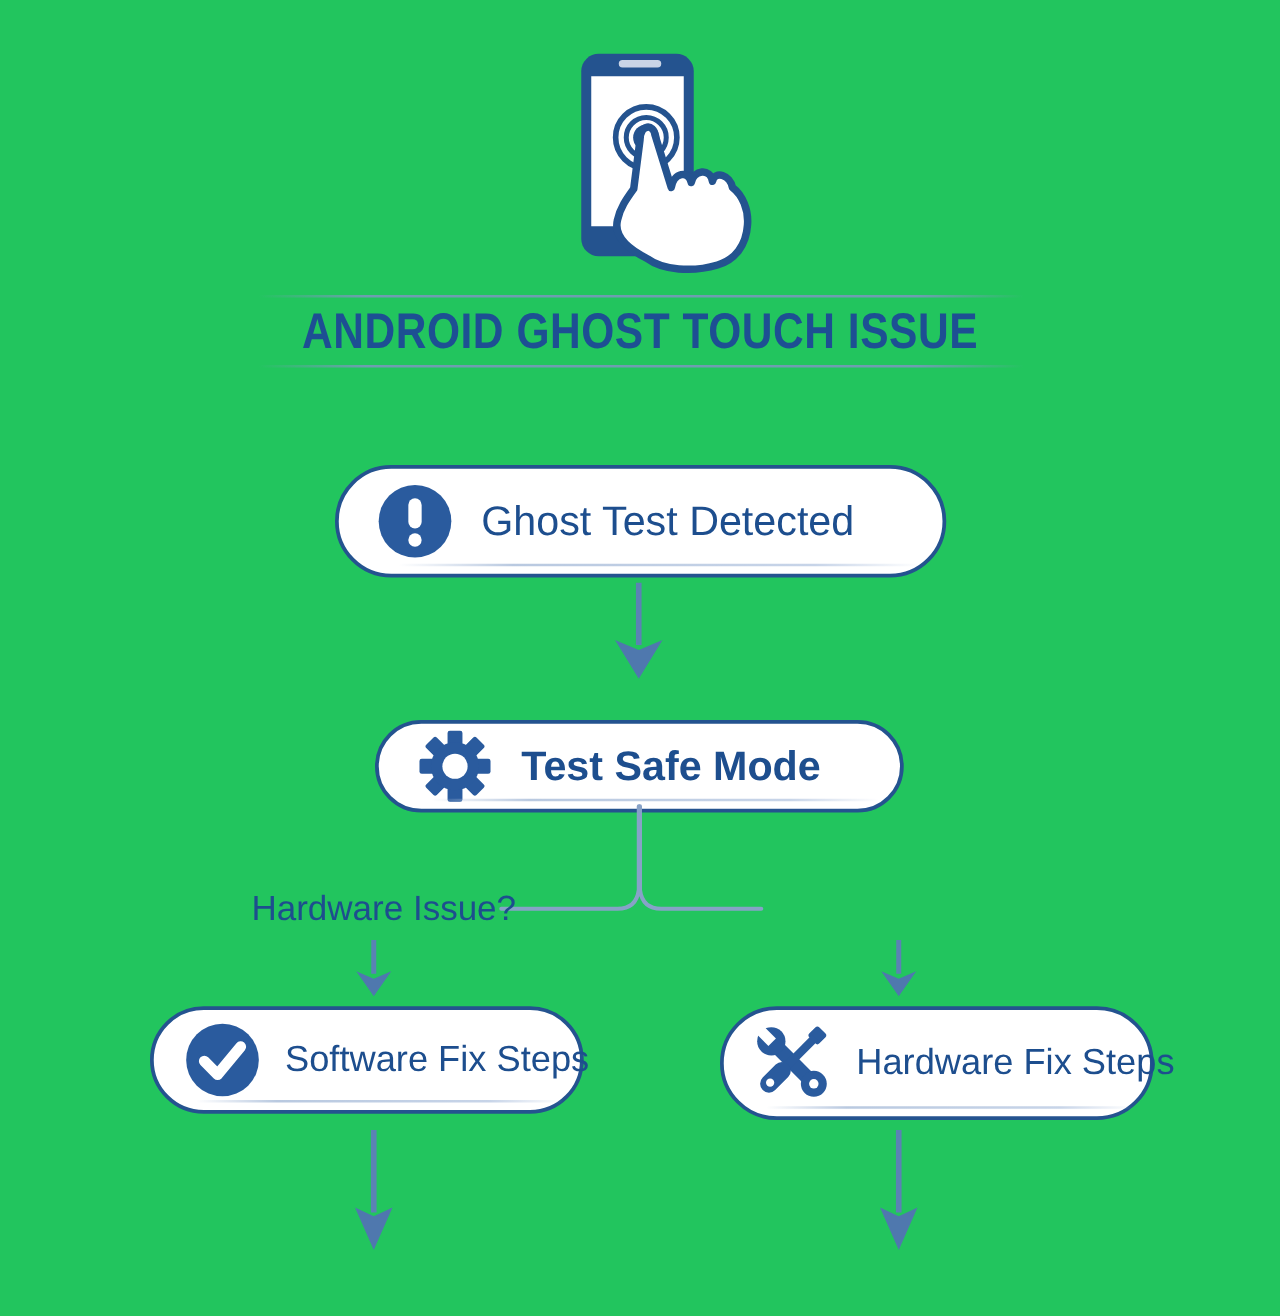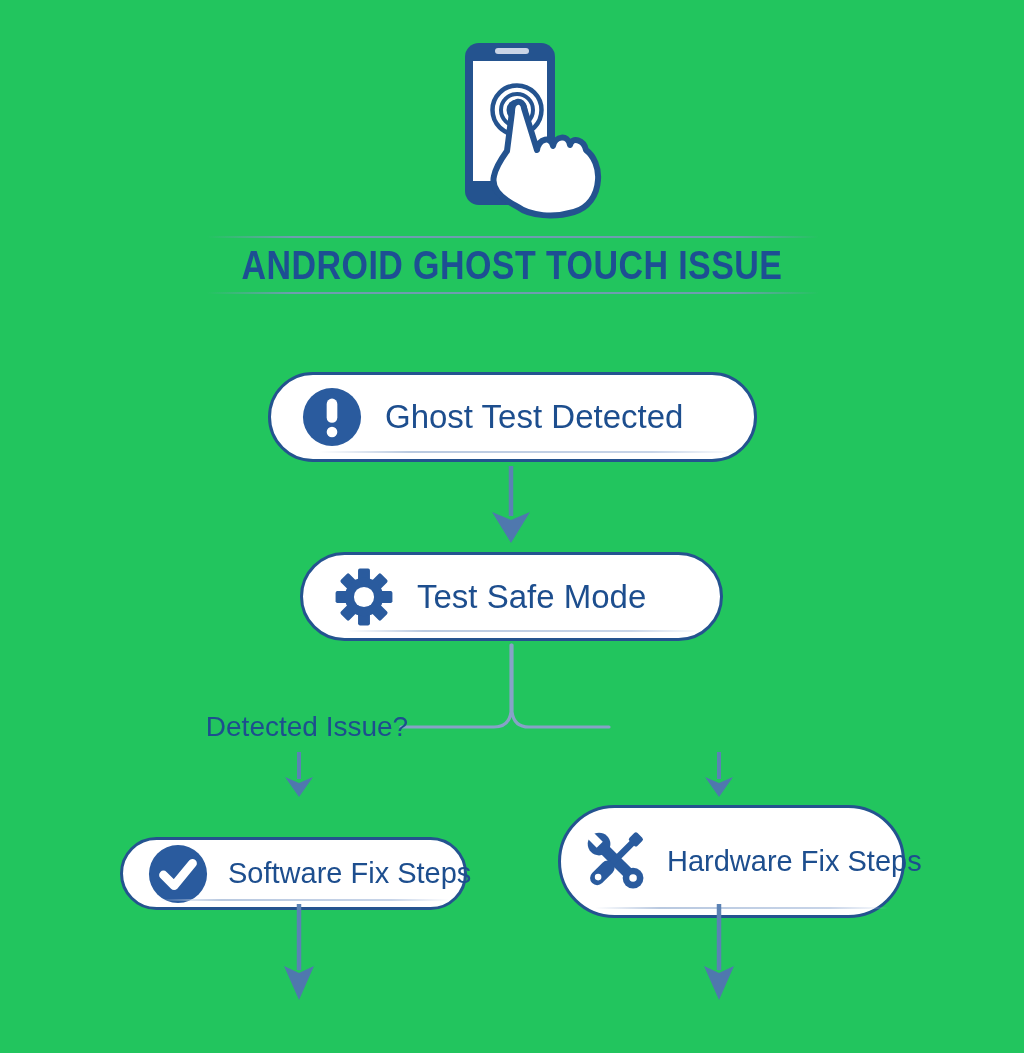--- a/index.html
+++ b/index.html
@@ -26,25 +26,25 @@
     position:absolute;box-sizing:border-box;display:flex;align-items:center;
     background:#fff;border:3.5px solid #24538f;border-radius:60px;
   }
   .node::after{
     content:"";position:absolute;left:10%;right:4%;bottom:6px;height:2.5px;border-radius:2px;
     background:linear-gradient(90deg,rgba(185,201,224,0),#b9c9e0 22%,#c7d4e8 80%,rgba(199,212,232,0));
   }
   .node .label{color:#1d4e8e;white-space:nowrap;}
   .node-detect{left:268px;top:372px;width:489px;height:90px;padding-left:30px;}
   .node-detect .label{font-size:33px;margin-left:22px;}
-  .node-safemode{left:300px;top:552px;width:423px;height:89px;padding-left:28px;}
+  .node-safemode{left:300px;top:576px;width:423px;height:74px;padding-left:28px;font-weight:bold;}
   .node-safemode .label{font-size:33px;margin-left:20px;}
-  .node-software{left:120px;top:805px;width:347px;height:73px;padding-left:24px;margin-top:32px;}
+  .node-software{left:120px;top:805px;width:347px;height:86px;padding-left:24px;}
   .node-software .label{font-size:29px;margin-left:19px;}
-  .node-hardware{left:558px;top:805px;width:347px;height:113px;padding-left:22px;text-align:center;}
+  .node-hardware{left:576px;top:805px;width:347px;height:91px;padding-left:22px;text-align:center;}
   .node-hardware .label{font-size:29px;margin-left:16px;}
   .node .icon{flex:none;display:block;}
   
   .branch-label{
     position:absolute;transform:translate(-50%,-50%);
     font-size:28px;color:#1d4e8e;white-space:nowrap;
   }
   .branch-label.left{left:307px;top:727px;}
   .branch-label.right{left:718px;top:727px;}
   
@@ -110,21 +110,21 @@
       </g>
       <circle cx="36" cy="36" r="11" fill="#ffffff"></circle>
     </svg>
     <span class="label">Test Safe Mode</span>
   </div>
 
   <svg class="junction" width="220" height="92" viewBox="0 0 220 92" aria-hidden="true">
     <path d="M6,86 L99,86 Q114,86 116,71 L116,4 M117,4 L117,71 Q119,86 134,86 L214,86" fill="none" stroke="#87a2c7" stroke-width="3.2" stroke-linecap="round"></path>
   </svg>
 
-  <div class="branch-label left">Detected Issue?</div>
+  <div class="branch-label left">Hardware Issue?</div>
 
   <svg class="arrow arrow-branch-left" width="30" height="46" viewBox="0 0 30 46" aria-hidden="true">
     <line x1="15" y1="0" x2="15" y2="27" stroke="#5b82b4" stroke-width="4"></line>
     <polygon points="1,25 15,31 29,25 15,45" fill="#4f78ae"></polygon>
   </svg>
   <svg class="arrow arrow-branch-right" width="30" height="46" viewBox="0 0 30 46" aria-hidden="true">
     <line x1="15" y1="0" x2="15" y2="27" stroke="#5b82b4" stroke-width="4"></line>
     <polygon points="1,25 15,31 29,25 15,45" fill="#4f78ae"></polygon>
   </svg>
 

